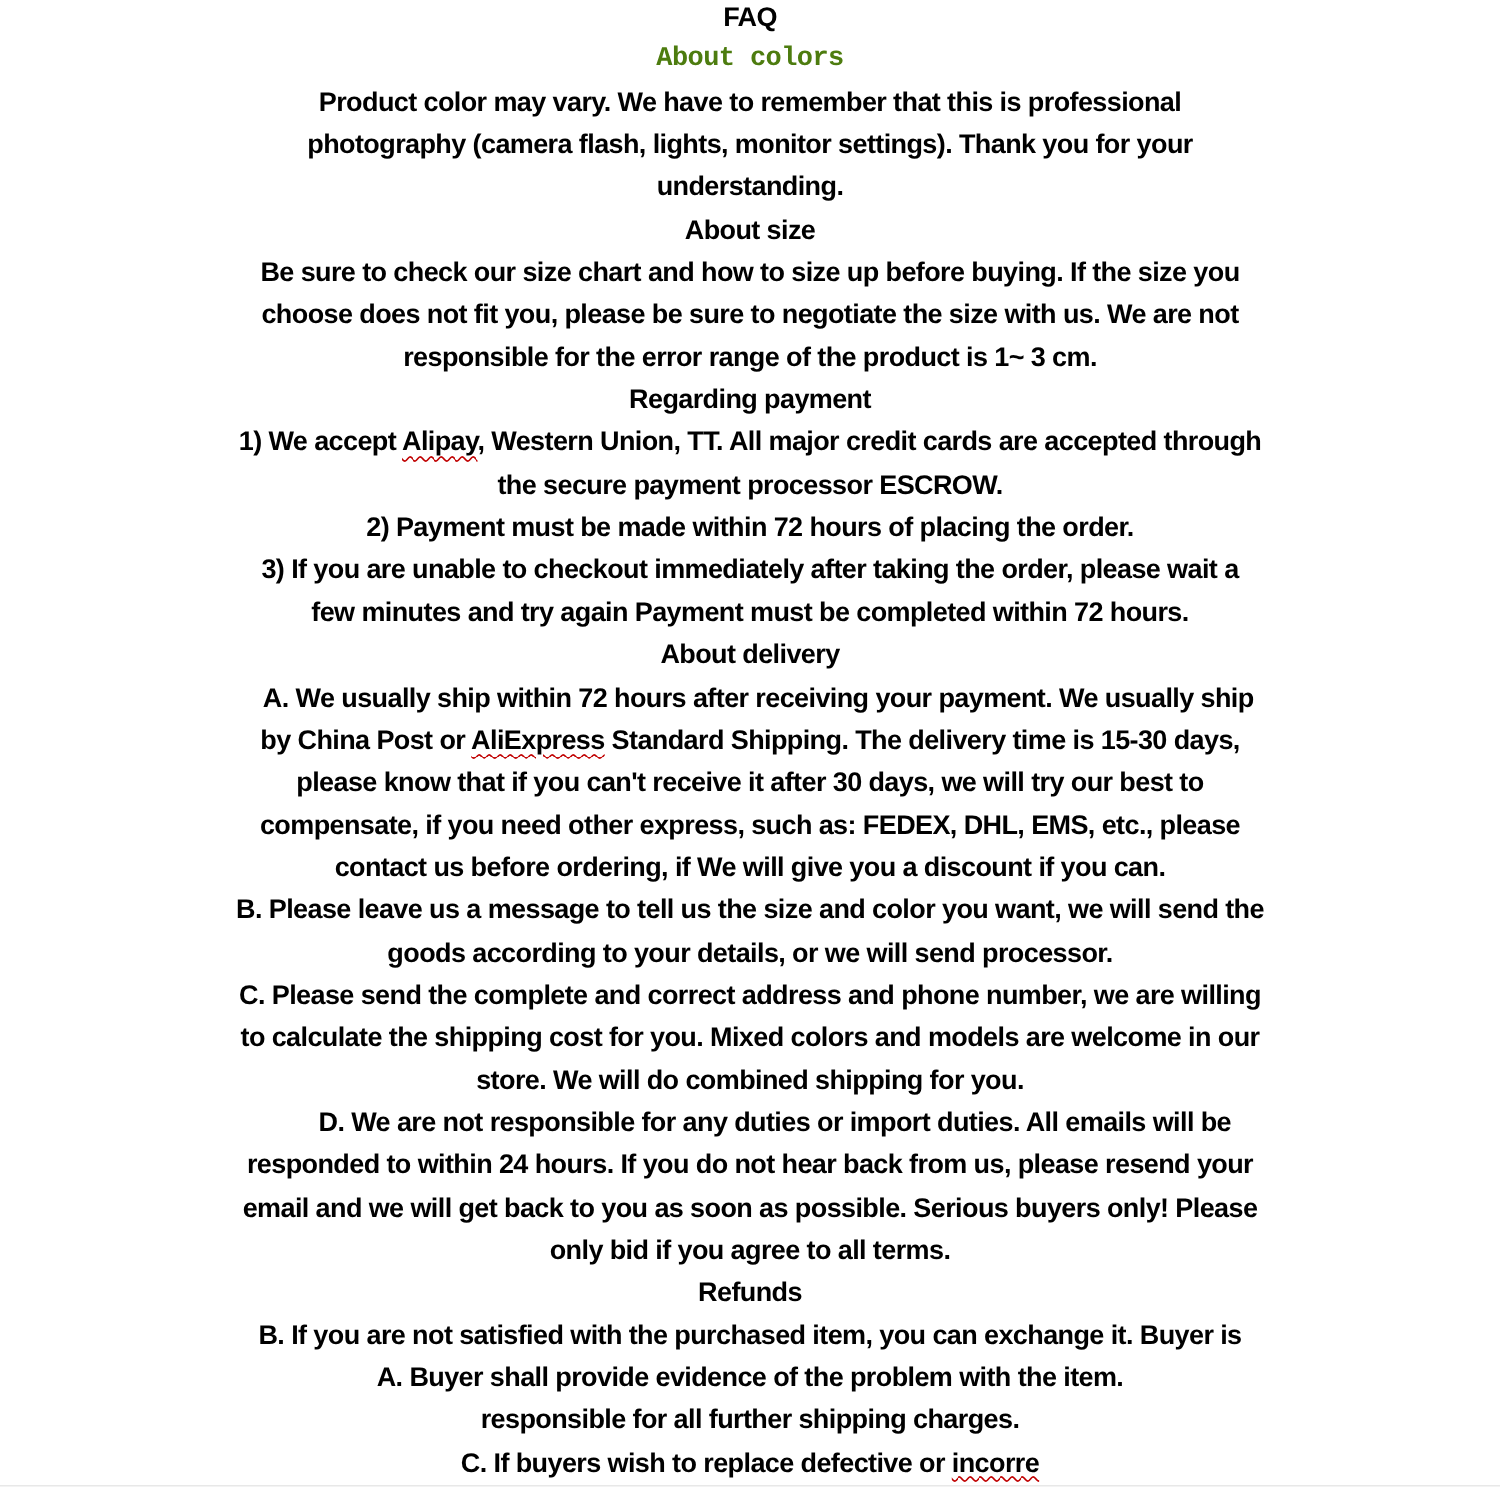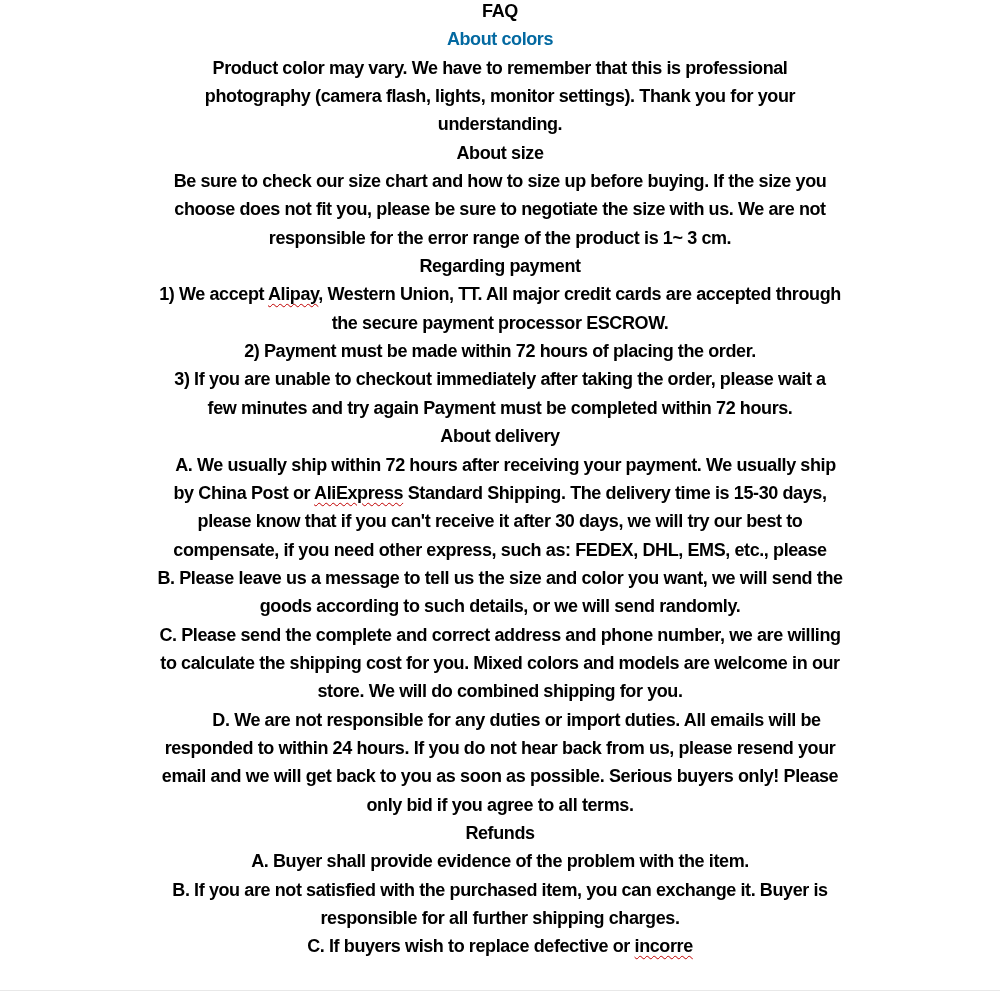--- a/index.html
+++ b/index.html
@@ -44,47 +44,48 @@
     width: 1000px;
     height: 1px;
     background: #e8e8e8;
   }
 </style>
 </head>
 <body style="background: rgb(255, 255, 255);">
 
 <div class="doc">
     <div class="line" style="color: rgb(0, 0, 0);"><span>FAQ</span></div>
-    <div class="line" style="color: #0369a1;"><span>About colors</span></div>
+    <div class="line" style="color: #4d7c0f; font-family: Liberation Mono, monospace;"><span>About colors</span></div>
     <div class="line" style="color: rgb(0, 0, 0);"><span>Product color may vary. We have to remember that this is professional</span></div>
     <div class="line" style="color: rgb(0, 0, 0);"><span>photography (camera flash, lights, monitor settings). Thank you for your</span></div>
     <div class="line" style="color: rgb(0, 0, 0);"><span>understanding.</span></div>
     <div class="line" style="color: rgb(0, 0, 0);"><span>About size</span></div>
     <div class="line" style="color: rgb(0, 0, 0);"><span>Be sure to check our size chart and how to size up before buying. If the size you</span></div>
     <div class="line" style="color: rgb(0, 0, 0);"><span>choose does not fit you, please be sure to negotiate the size with us. We are not</span></div>
     <div class="line" style="color: rgb(0, 0, 0);"><span>responsible for the error range of the product is 1~ 3 cm.</span></div>
     <div class="line" style="color: rgb(0, 0, 0);"><span>Regarding payment</span></div>
     <div class="line" style="color: rgb(0, 0, 0);"><span>1) We accept </span><span class="squiggle" style="text-decoration-color: rgb(192, 0, 0);">Alipay</span><span>, Western Union, TT. All major credit cards are accepted through</span></div>
     <div class="line" style="color: rgb(0, 0, 0);"><span>the secure payment processor ESCROW.</span></div>
     <div class="line" style="color: rgb(0, 0, 0);"><span>2) Payment must be made within 72 hours of placing the order.</span></div>
     <div class="line" style="color: rgb(0, 0, 0);"><span>3) If you are unable to checkout immediately after taking the order, please wait a</span></div>
     <div class="line" style="color: rgb(0, 0, 0);"><span>few minutes and try again Payment must be completed within 72 hours.</span></div>
     <div class="line" style="color: rgb(0, 0, 0);"><span>About delivery</span></div>
     <div class="line" style="color: rgb(0, 0, 0); padding-left: 11px;"><span>A. We usually ship within 72 hours after receiving your payment. We usually ship</span></div>
     <div class="line" style="color: rgb(0, 0, 0);"><span>by China Post or </span><span class="squiggle" style="text-decoration-color: rgb(192, 0, 0);">AliExpress</span><span> Standard Shipping. The delivery time is 15-30 days,</span></div>
     <div class="line" style="color: rgb(0, 0, 0);"><span>please know that if you can't receive it after 30 days, we will try our best to</span></div>
     <div class="line" style="color: rgb(0, 0, 0);"><span>compensate, if you need other express, such as: FEDEX, DHL, EMS, etc., please</span></div>
+    <div class="line" style="color: rgb(0, 0, 0);"><span>contact us before ordering, if We will give you a discount if you can.</span></div>
     <div class="line" style="color: rgb(0, 0, 0);"><span>B. Please leave us a message to tell us the size and color you want, we will send the</span></div>
-    <div class="line" style="color: rgb(0, 0, 0);"><span>goods according to such details, or we will send randomly.</span></div>
+    <div class="line" style="color: rgb(0, 0, 0);"><span>goods according to your details, or we will send processor.</span></div>
     <div class="line" style="color: rgb(0, 0, 0);"><span>C. Please send the complete and correct address and phone number, we are willing</span></div>
     <div class="line" style="color: rgb(0, 0, 0);"><span>to calculate the shipping cost for you. Mixed colors and models are welcome in our</span></div>
     <div class="line" style="color: rgb(0, 0, 0);"><span>store. We will do combined shipping for you.</span></div>
     <div class="line" style="color: rgb(0, 0, 0); padding-left: 33px;"><span>D. We are not responsible for any duties or import duties. All emails will be</span></div>
     <div class="line" style="color: rgb(0, 0, 0);"><span>responded to within 24 hours. If you do not hear back from us, please resend your</span></div>
     <div class="line" style="color: rgb(0, 0, 0);"><span>email and we will get back to you as soon as possible. Serious buyers only! Please</span></div>
     <div class="line" style="color: rgb(0, 0, 0);"><span>only bid if you agree to all terms.</span></div>
     <div class="line" style="color: rgb(0, 0, 0);"><span>Refunds</span></div>
+    <div class="line" style="color: rgb(0, 0, 0);"><span>B. If you are not satisfied with the purchased item, you can exchange it. Buyer is</span></div>
     <div class="line" style="color: rgb(0, 0, 0);"><span>A. Buyer shall provide evidence of the problem with the item.</span></div>
-    <div class="line" style="color: rgb(0, 0, 0);"><span>B. If you are not satisfied with the purchased item, you can exchange it. Buyer is</span></div>
     <div class="line" style="color: rgb(0, 0, 0);"><span>responsible for all further shipping charges.</span></div>
     <div class="line" style="color: rgb(0, 0, 0);"><span>C. If buyers wish to replace defective or </span><span class="squiggle" style="text-decoration-color: rgb(192, 0, 0);">incorre</span></div>
   </div>
 <div class="bottom-rule" style="background: rgb(232, 232, 232);"></div>
 
 </body></html>

